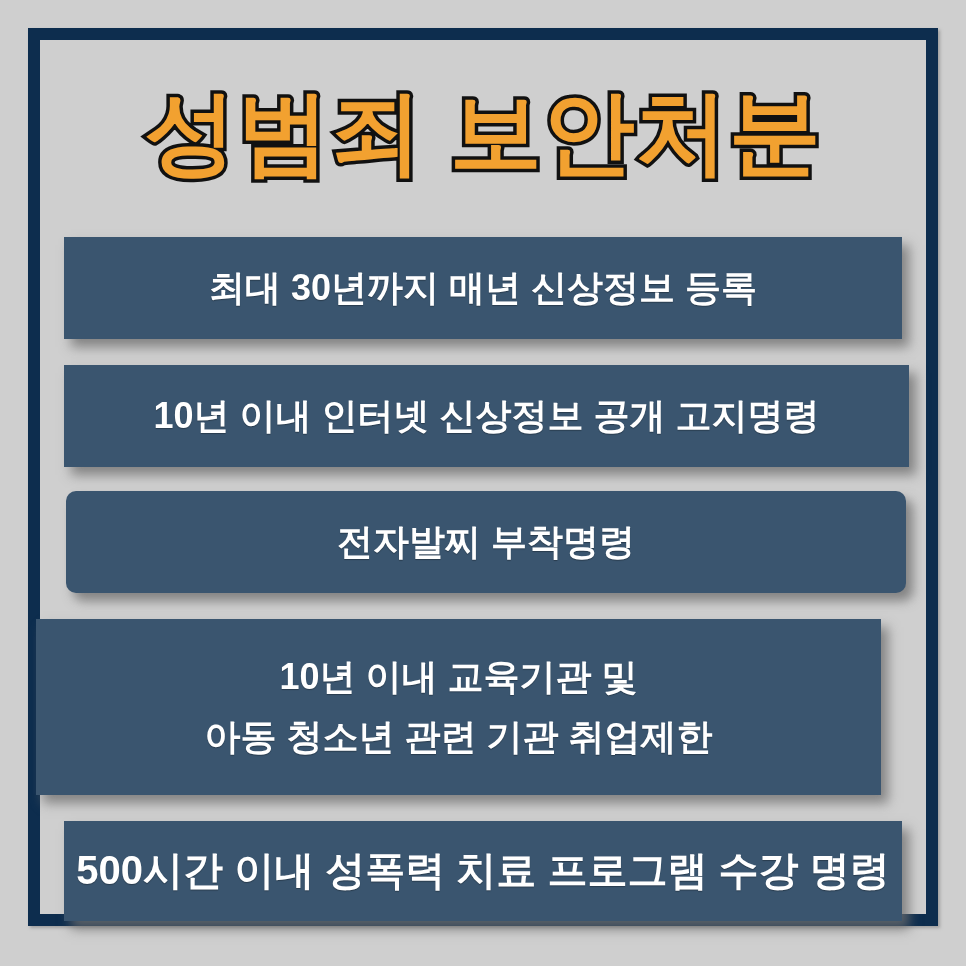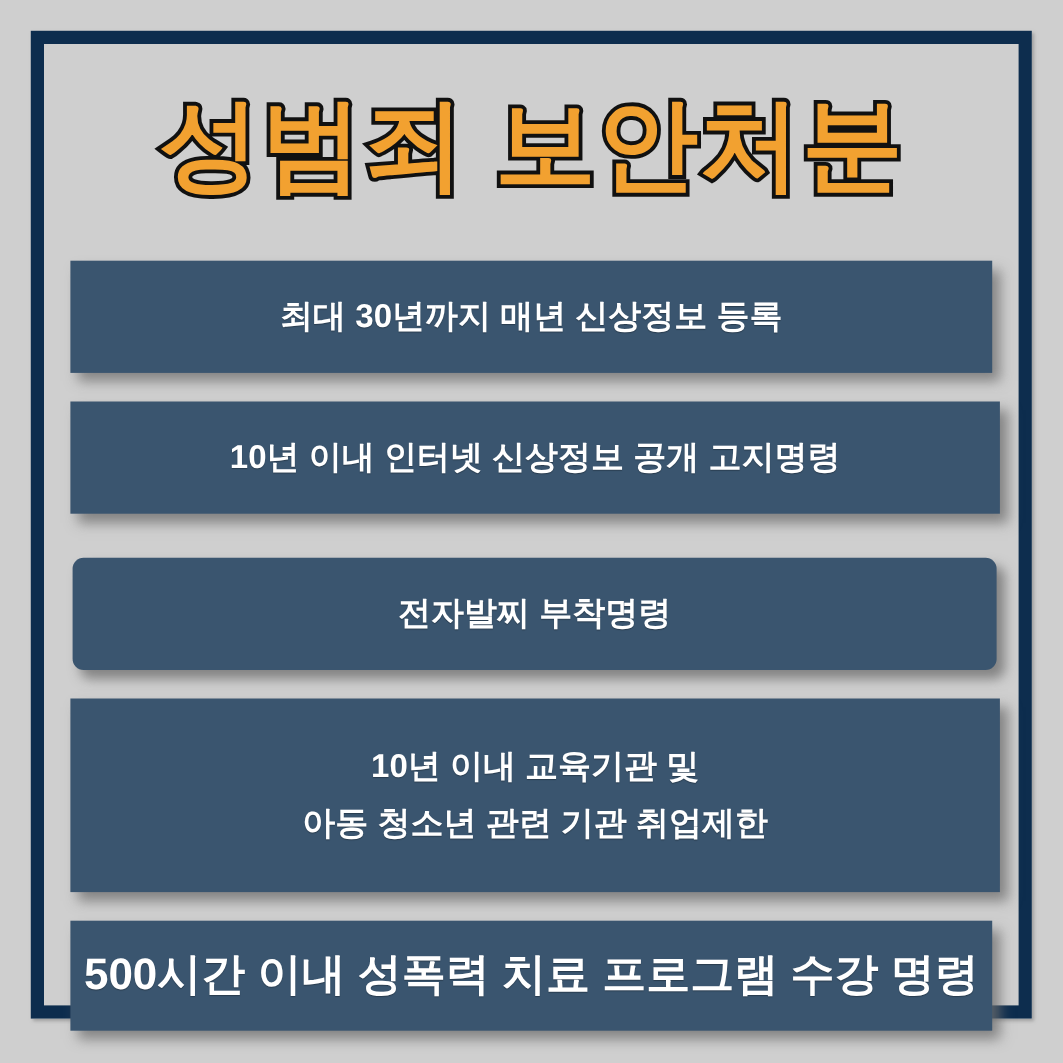--- a/index.html
+++ b/index.html
@@ -79,33 +79,33 @@
     flex-direction: column;
     align-items: center;
     justify-content: center;
     box-shadow: 7px 8px 11px rgba(110,110,110,0.78);
     margin: 0 auto;
   }
 
   .bar-line {
     color: #ffffff;
     font-weight: 800;
-    font-size: 30px;
+    font-size: 36px;
     line-height: 1.34;
     white-space: nowrap;
     text-align: center;
     text-shadow: 0 1px 1px rgba(0,0,0,0.30);
     font-family: "Liberation Sans", "DejaVu Sans", sans-serif;
   }
 
   
   .bar--b1 { width: 838px; height: 102px; margin-left: 64px; margin-bottom: 26px; }
-  .bar--b2 { width: 845px; height: 102px; margin-left: 64px; margin-bottom: 40px; }
+  .bar--b2 { width: 845px; height: 102px; margin-left: 64px; margin-bottom: 24px; }
   .bar--b3 { width: 840px; height: 102px; margin-left: 66px; margin-bottom: 26px; border-radius: 10px; }
-  .bar--b4 { width: 845px; height: 176px; margin-left: 64px; margin-bottom: 26px; gap: 12px; }
+  .bar--b4 { width: 845px; height: 176px; margin-left: 36px; margin-bottom: 26px; gap: 12px; }
   .bar--b5 { width: 838px; height: 100px; margin-left: 64px; margin-bottom: 0; justify-content: center; }
 
   .bar--b5 .bar-line { font-size: 40px; }
 </style>
 </head>
 <body>
 
 <div id="infographic">
 
   <div id="frame"></div>

